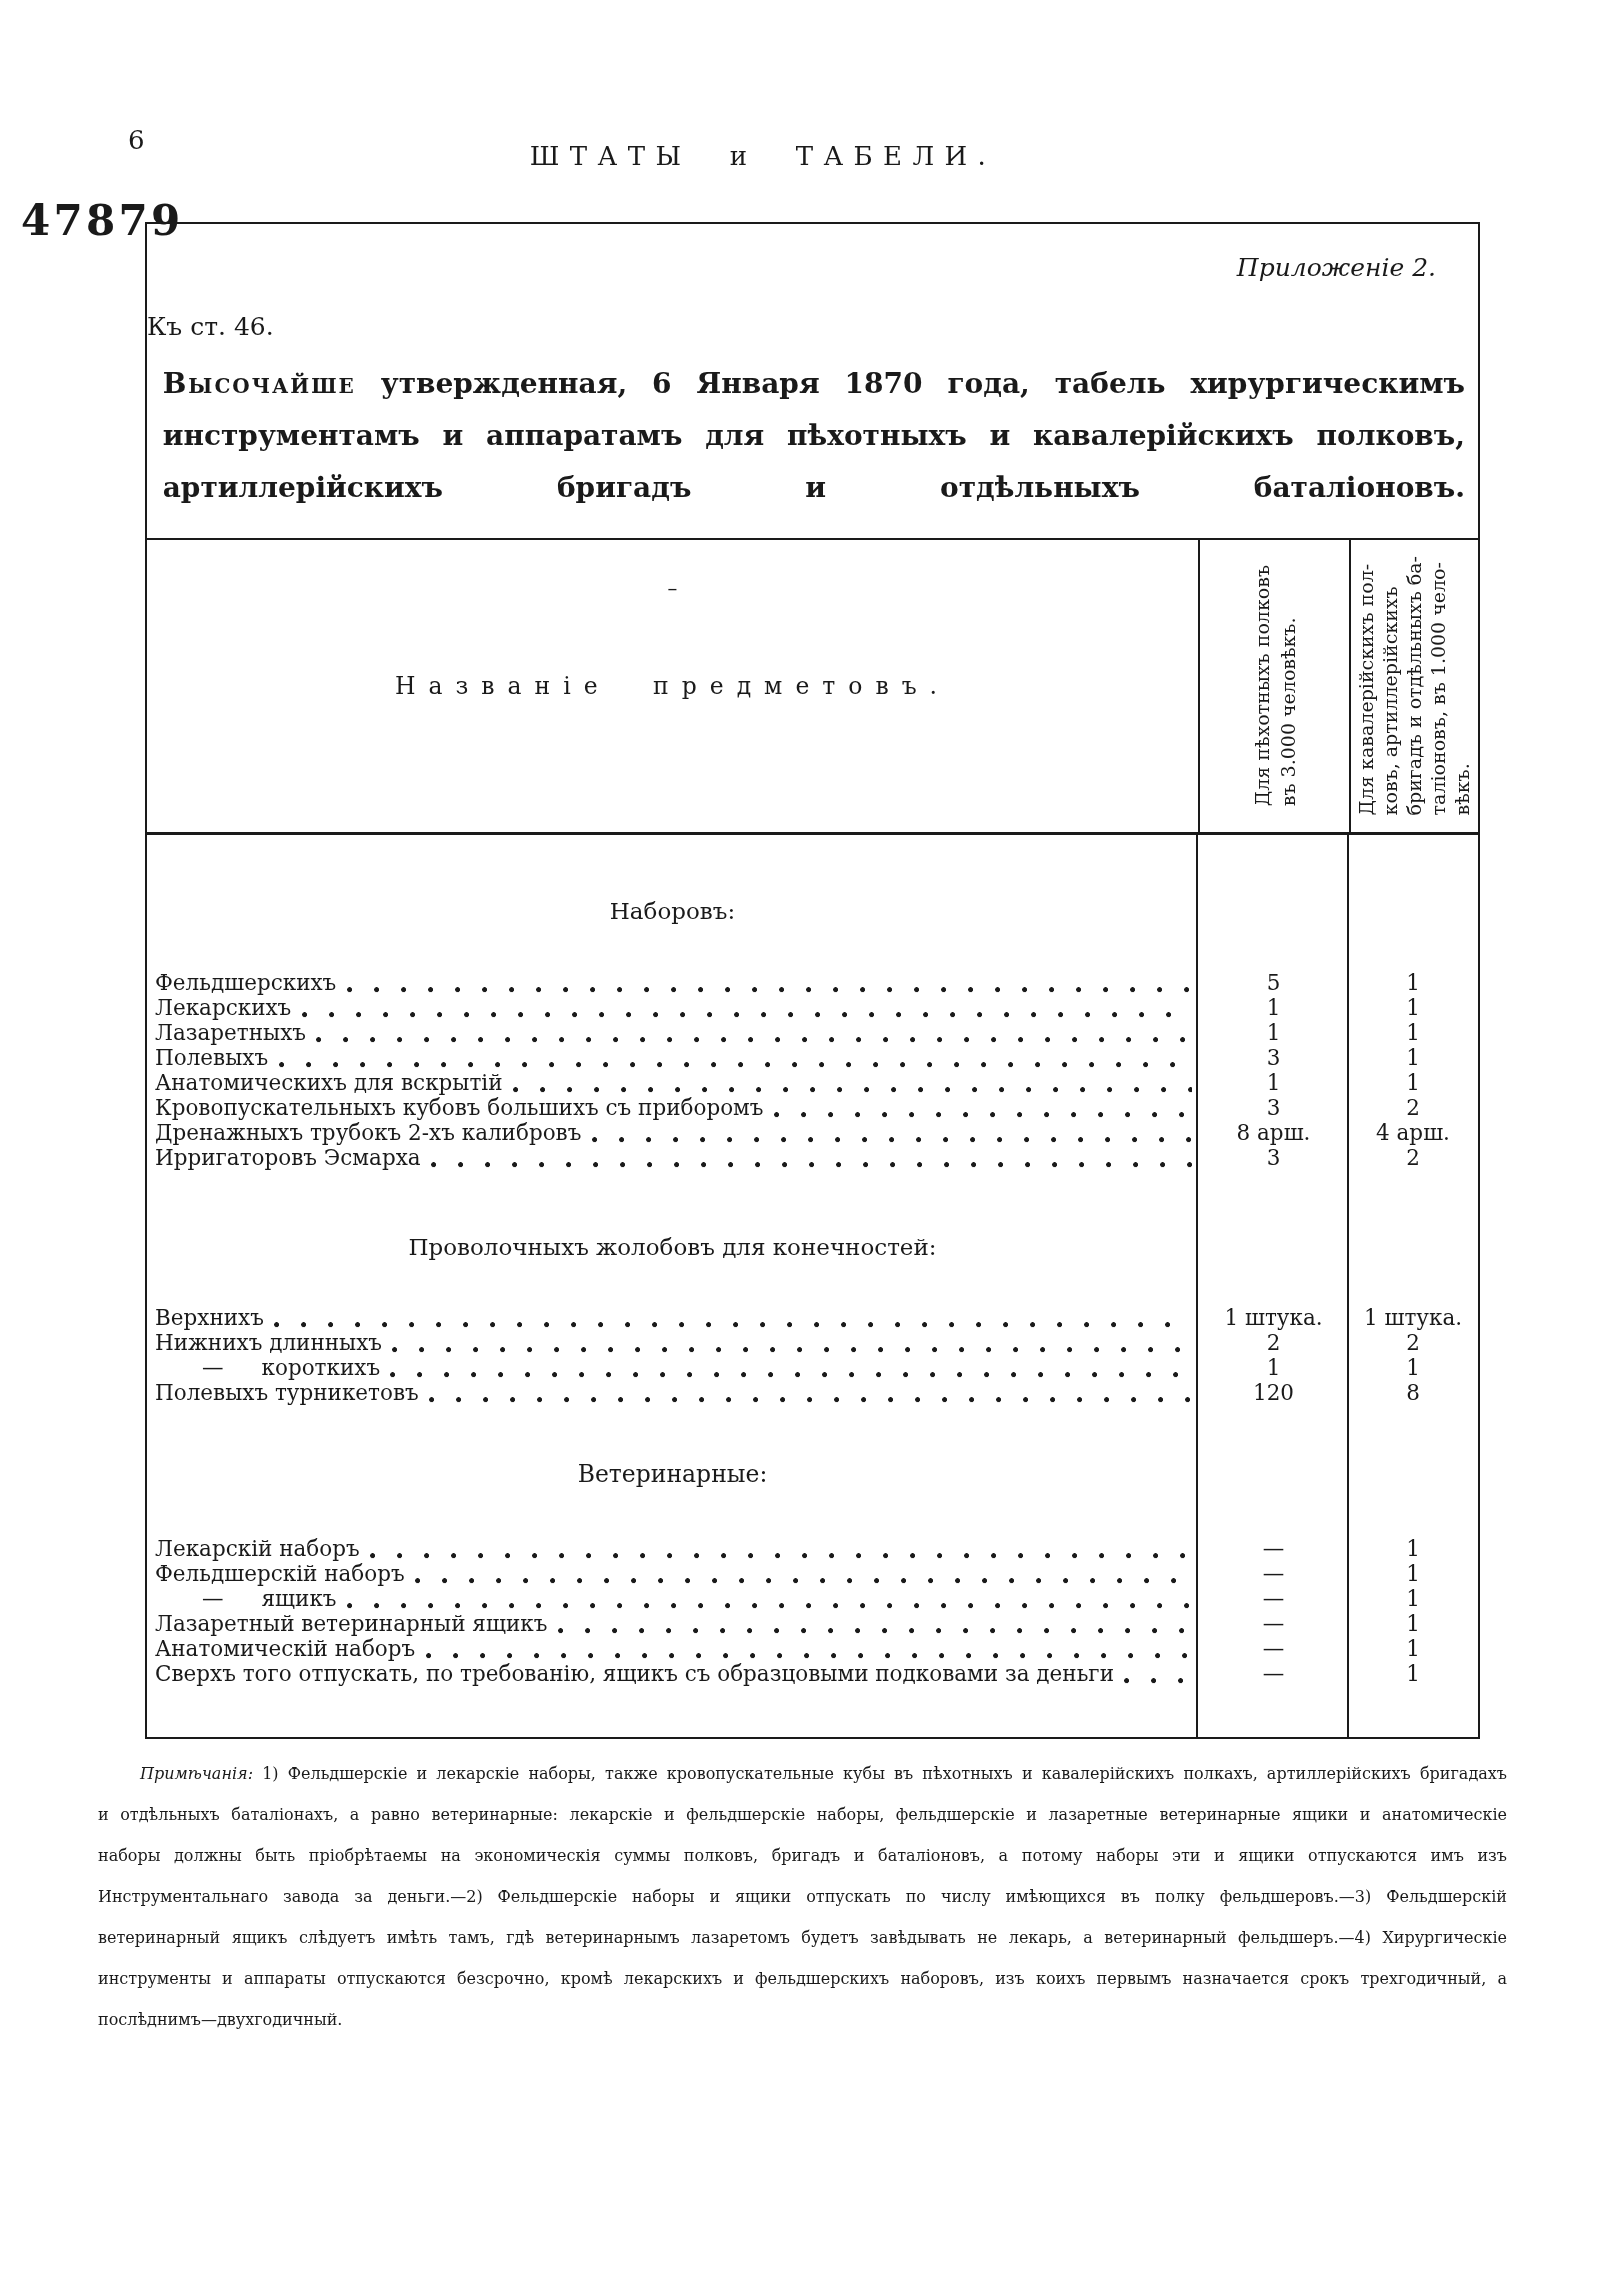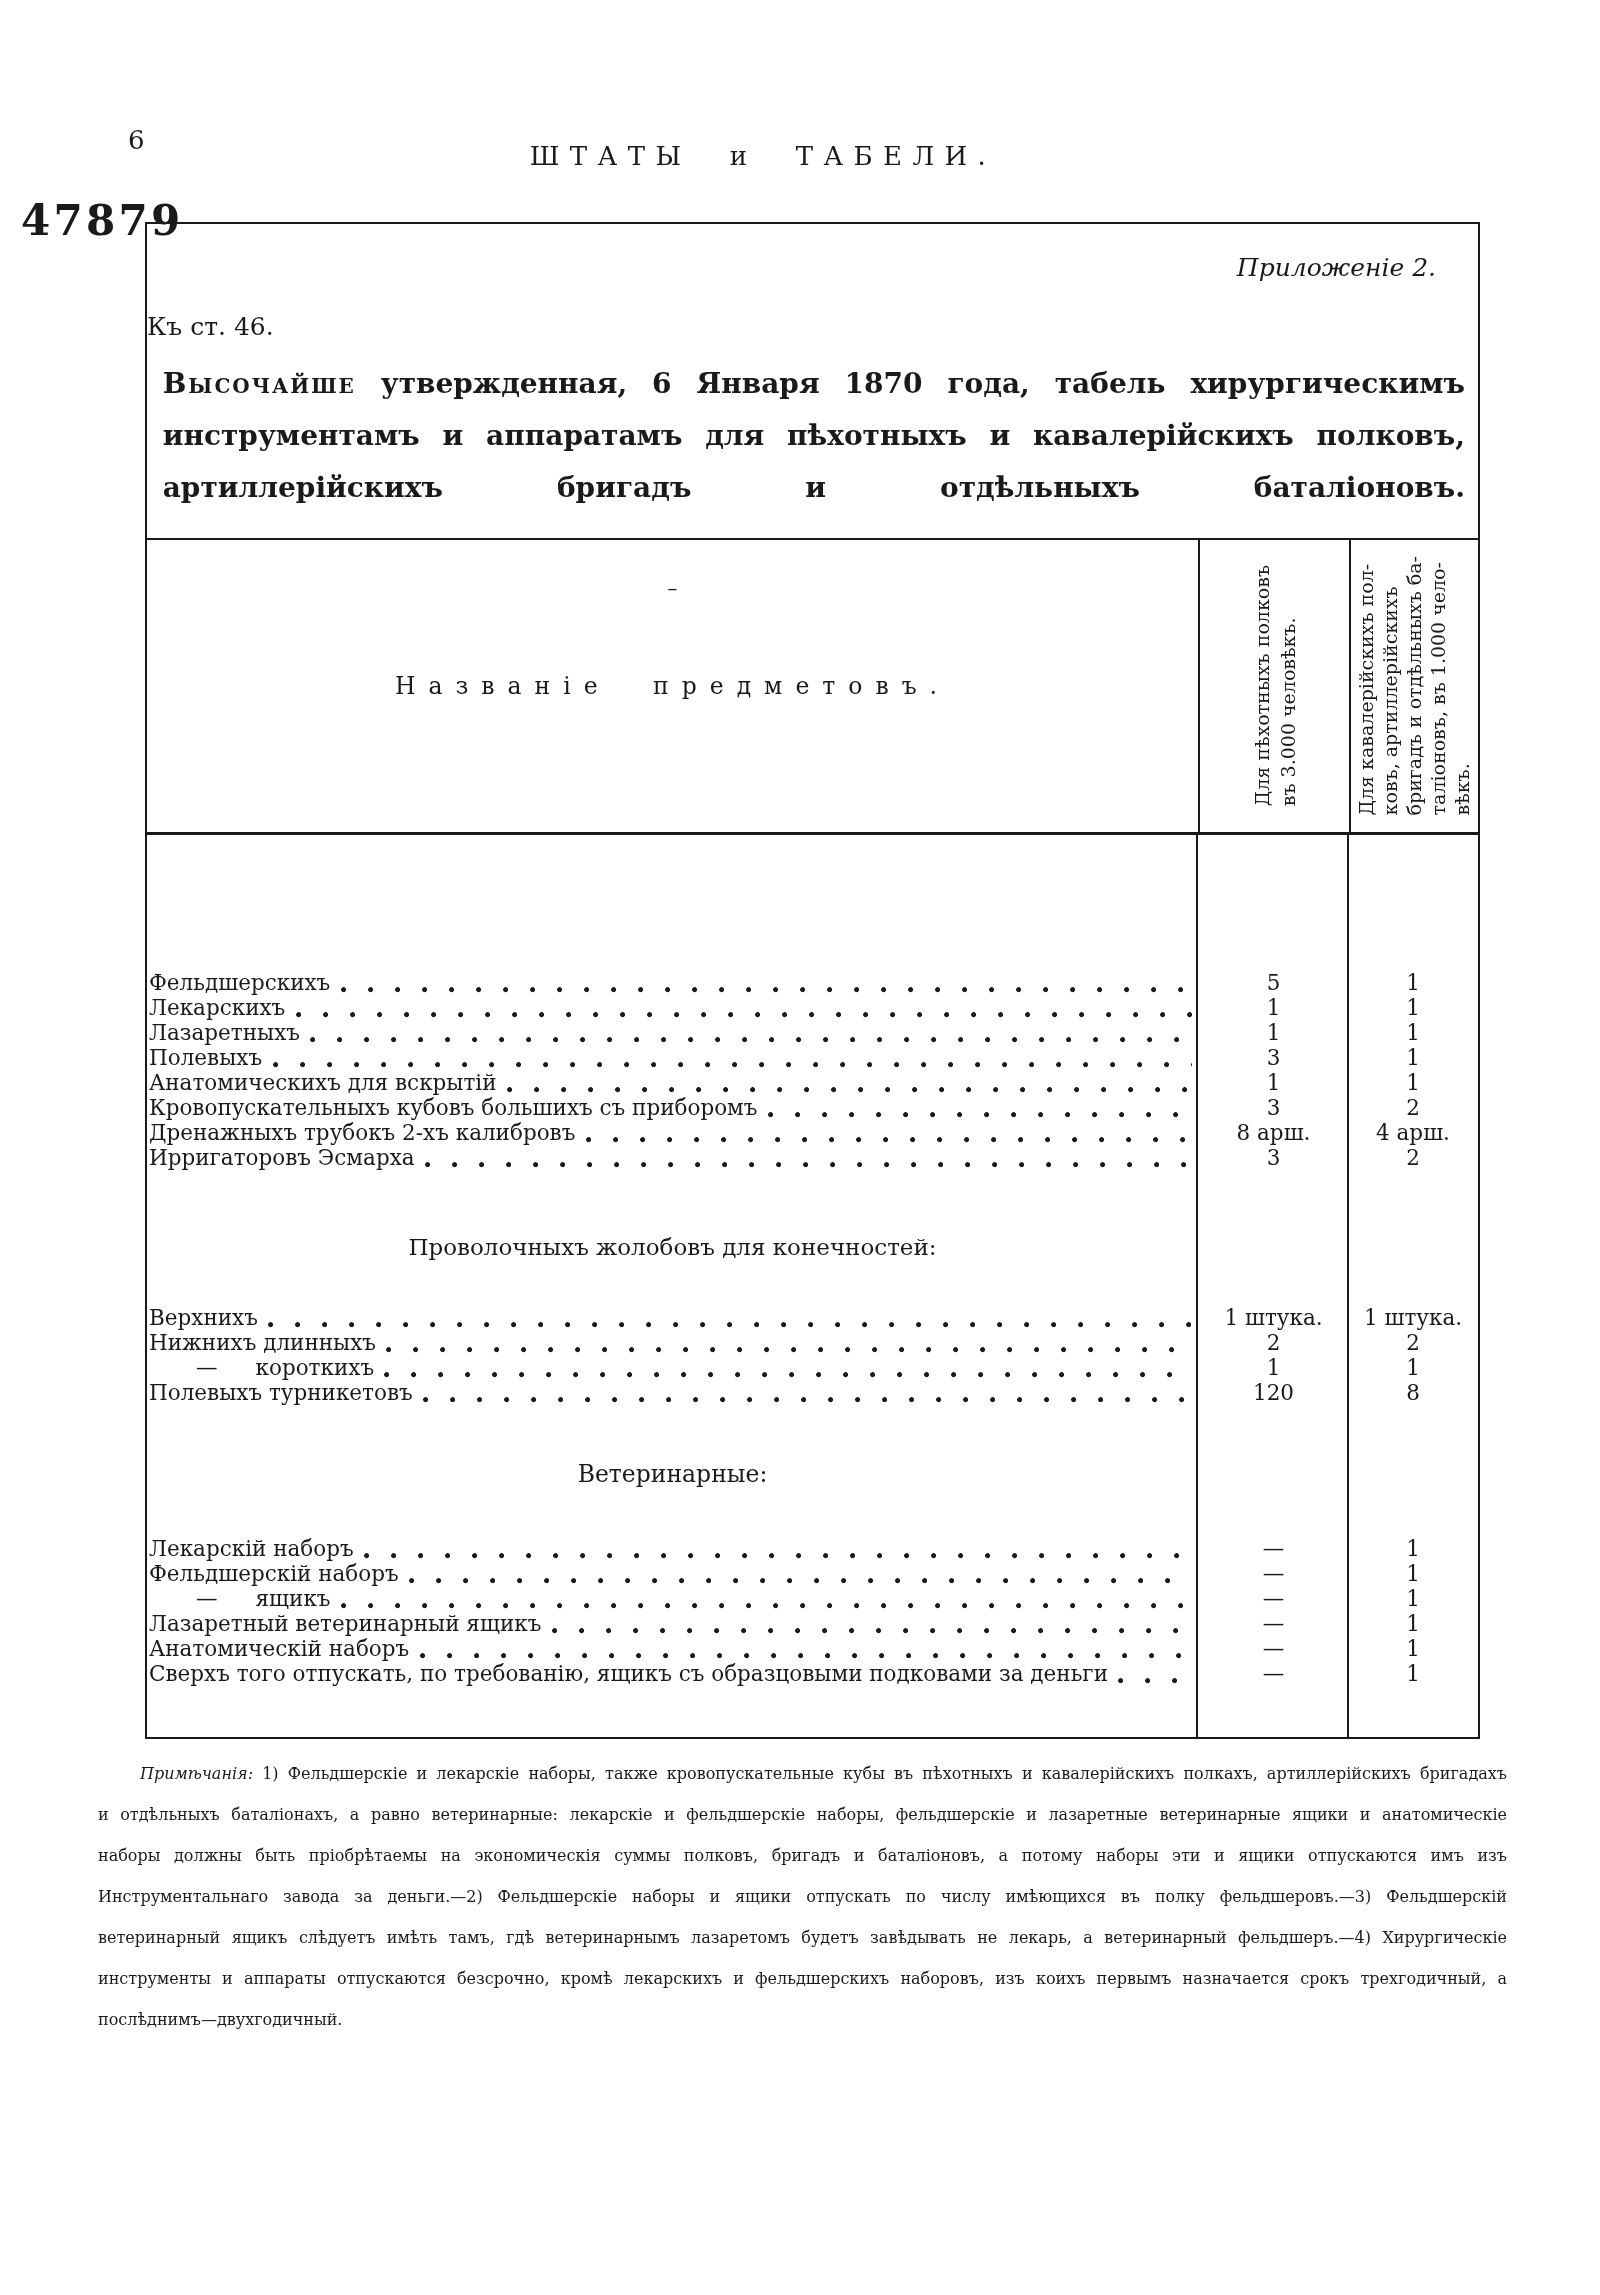--- a/index.html
+++ b/index.html
@@ -81,21 +81,21 @@
     border-top: 3.3px solid #1a1a1a;
     position: relative;
     padding-bottom: 51px;
   }
   .vline { position: absolute; top: 0; bottom: 0; width: 2px; background: #1a1a1a; }
   .vline-1 { left: 1049px; }
   .vline-2 { left: 1200px; }
 
   .brow { display: flex; height: 25px; line-height: 25px; font-size: 21.5px; }
   .blabel {
-    flex: 0 0 1051px; box-sizing: border-box; padding-left: 2px;
+    flex: 0 0 1051px; box-sizing: border-box; padding-left: 8px;
     display: flex; align-items: flex-end; white-space: nowrap; overflow: hidden;
   }
   .bv1 { flex: 0 0 151px; text-align: center; }
   .bv2 { flex: 0 0 128px; text-align: center; }
 
   .leader {
     flex: 1 1 auto; min-width: 19.6px; height: 25px;
     margin: 0 6.5px 0 10.4px;
     background-image: radial-gradient(circle at 2.6px 2.6px, #1a1a1a 2.2px, rgba(0,0,0,0) 2.7px);
     background-size: 27px 5.9px;
@@ -155,20 +155,21 @@
       </div>
     </div>
   </div>
 
   <div class="table-body">
     <div class="vline vline-1"></div>
     <div class="vline vline-2"></div>
 
     <div class="spacer sp-95"></div>
     <div class="bheading">
+      <div class="blabel">Наборовъ:</div>
       <div class="bv1"></div>
         <div class="bv2"></div>
     </div>
     <div class="spacer sp-68"></div>
 
     <div class="brow">
       <div class="blabel">
           <span>Фельдшерскихъ</span>
           <span class="leader"></span>
         </div>

